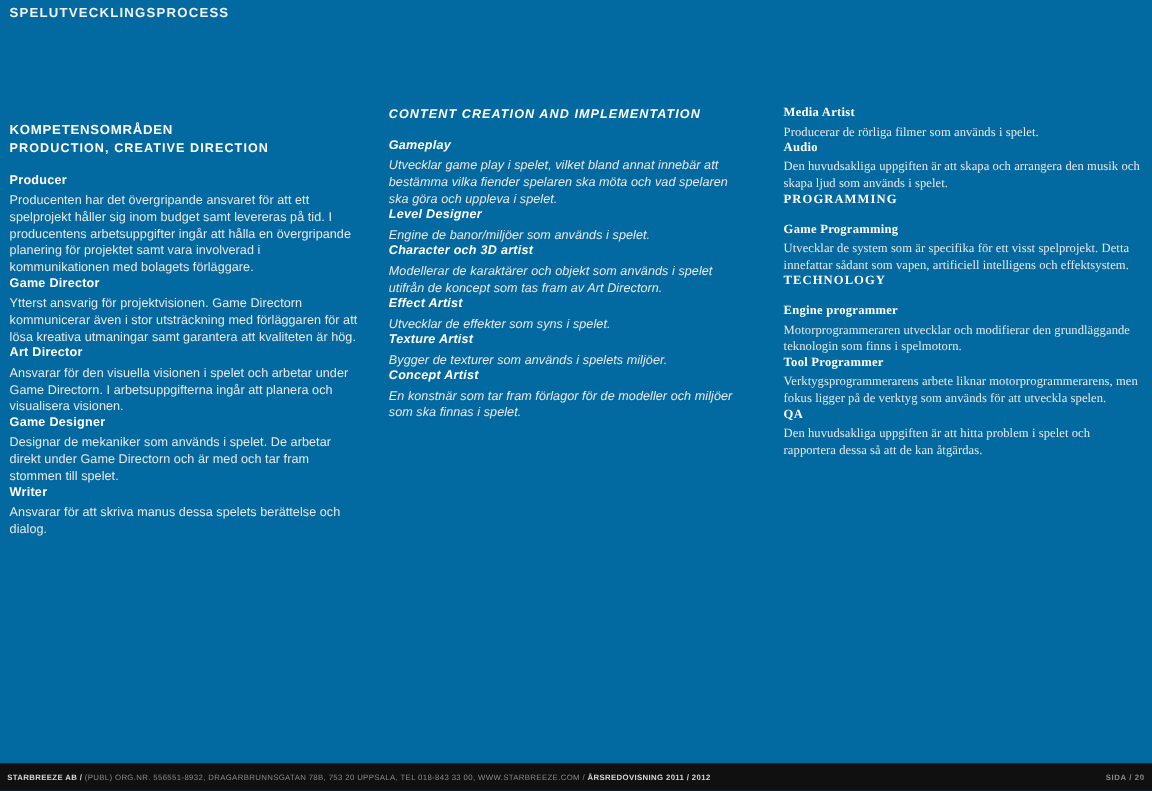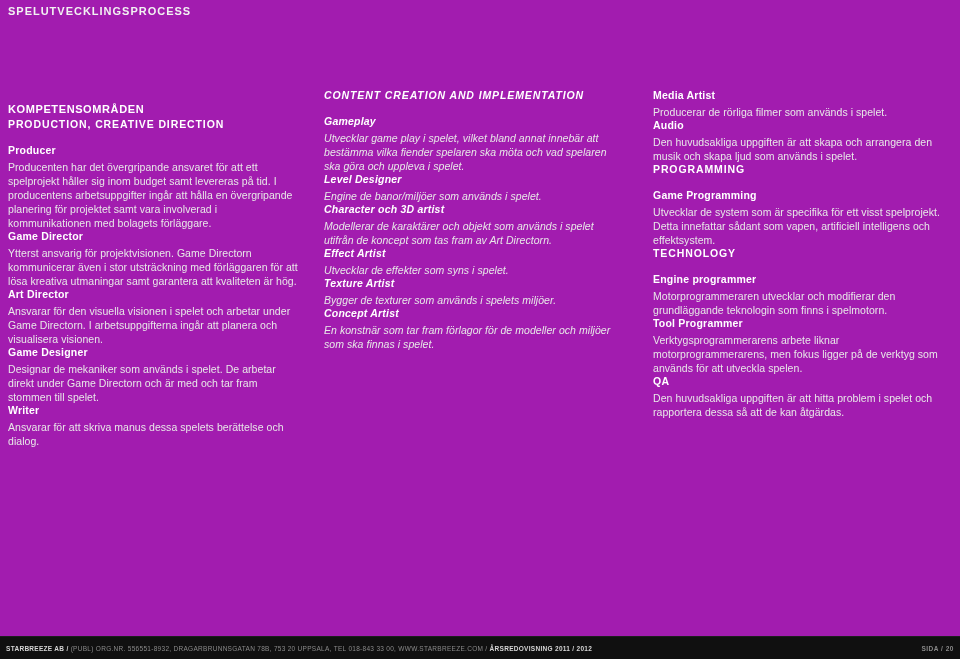--- a/index.html
+++ b/index.html
@@ -12,21 +12,21 @@
     height: 659px;
     position: relative;
     overflow: hidden;
     font-family: "Liberation Sans", sans-serif;
     color: #ffffff;
   }
 
   .page {
     position: absolute;
     inset: 0;
-    background: #a21caf;
+    background: #0369a1;
   }
 
   
   .running-header {
     position: absolute;
     left: 8px;
     top: 5px;
     font-size: 11px;
     font-weight: bold;
     letter-spacing: 0.09em;
@@ -53,21 +53,21 @@
     left: 0;
     top: 118px;
     width: 960px;
   }
   .col {
     position: absolute;
     top: 0;
   }
   .col-1 { left: 8px;   width: 292px; }
   .col-2 { left: 324px; width: 300px; padding-top: -4px; font-style: italic; }
-  .col-3 { left: 653px; width: 300px; }
+  .col-3 { left: 653px; width: 300px; font-family: Liberation Serif, serif; }
 
   .col-2-inner, .col-3-inner { margin-top: -29px; }
 
   
   .cat-head {
     font-size: 10.5px;
     font-weight: bold;
     letter-spacing: 0.085em;
     color: #ffffff;
     text-transform: uppercase;

